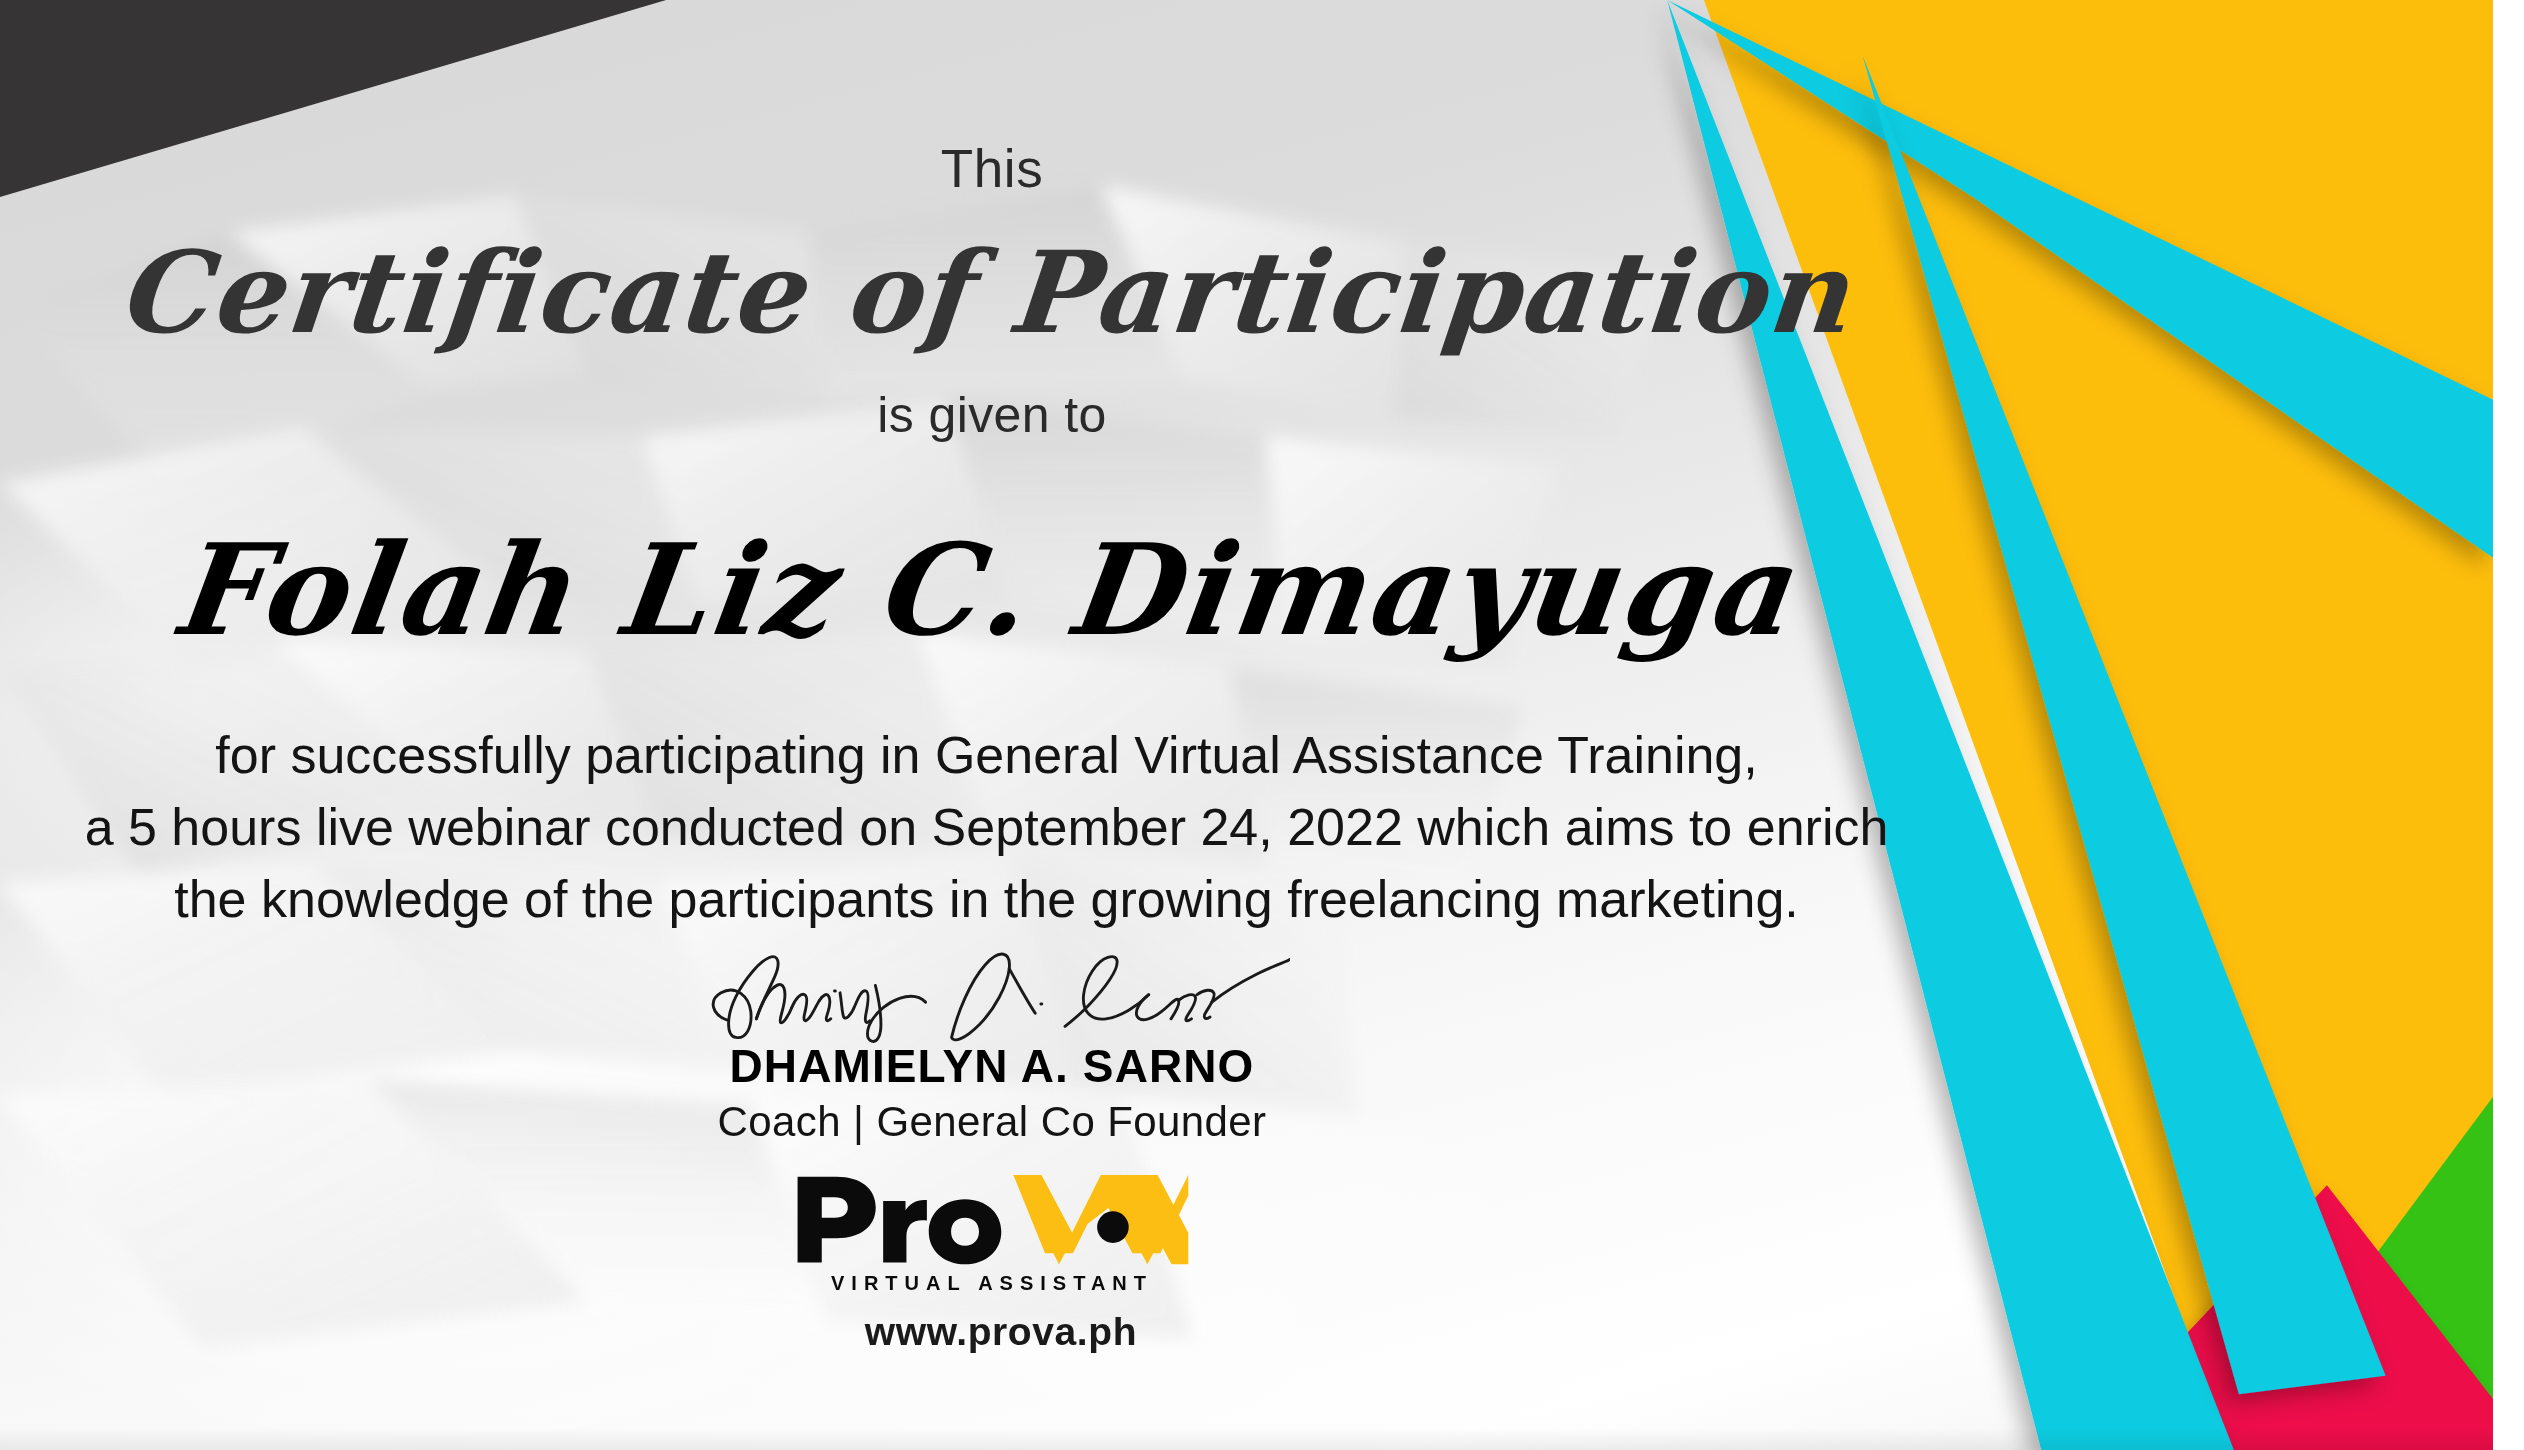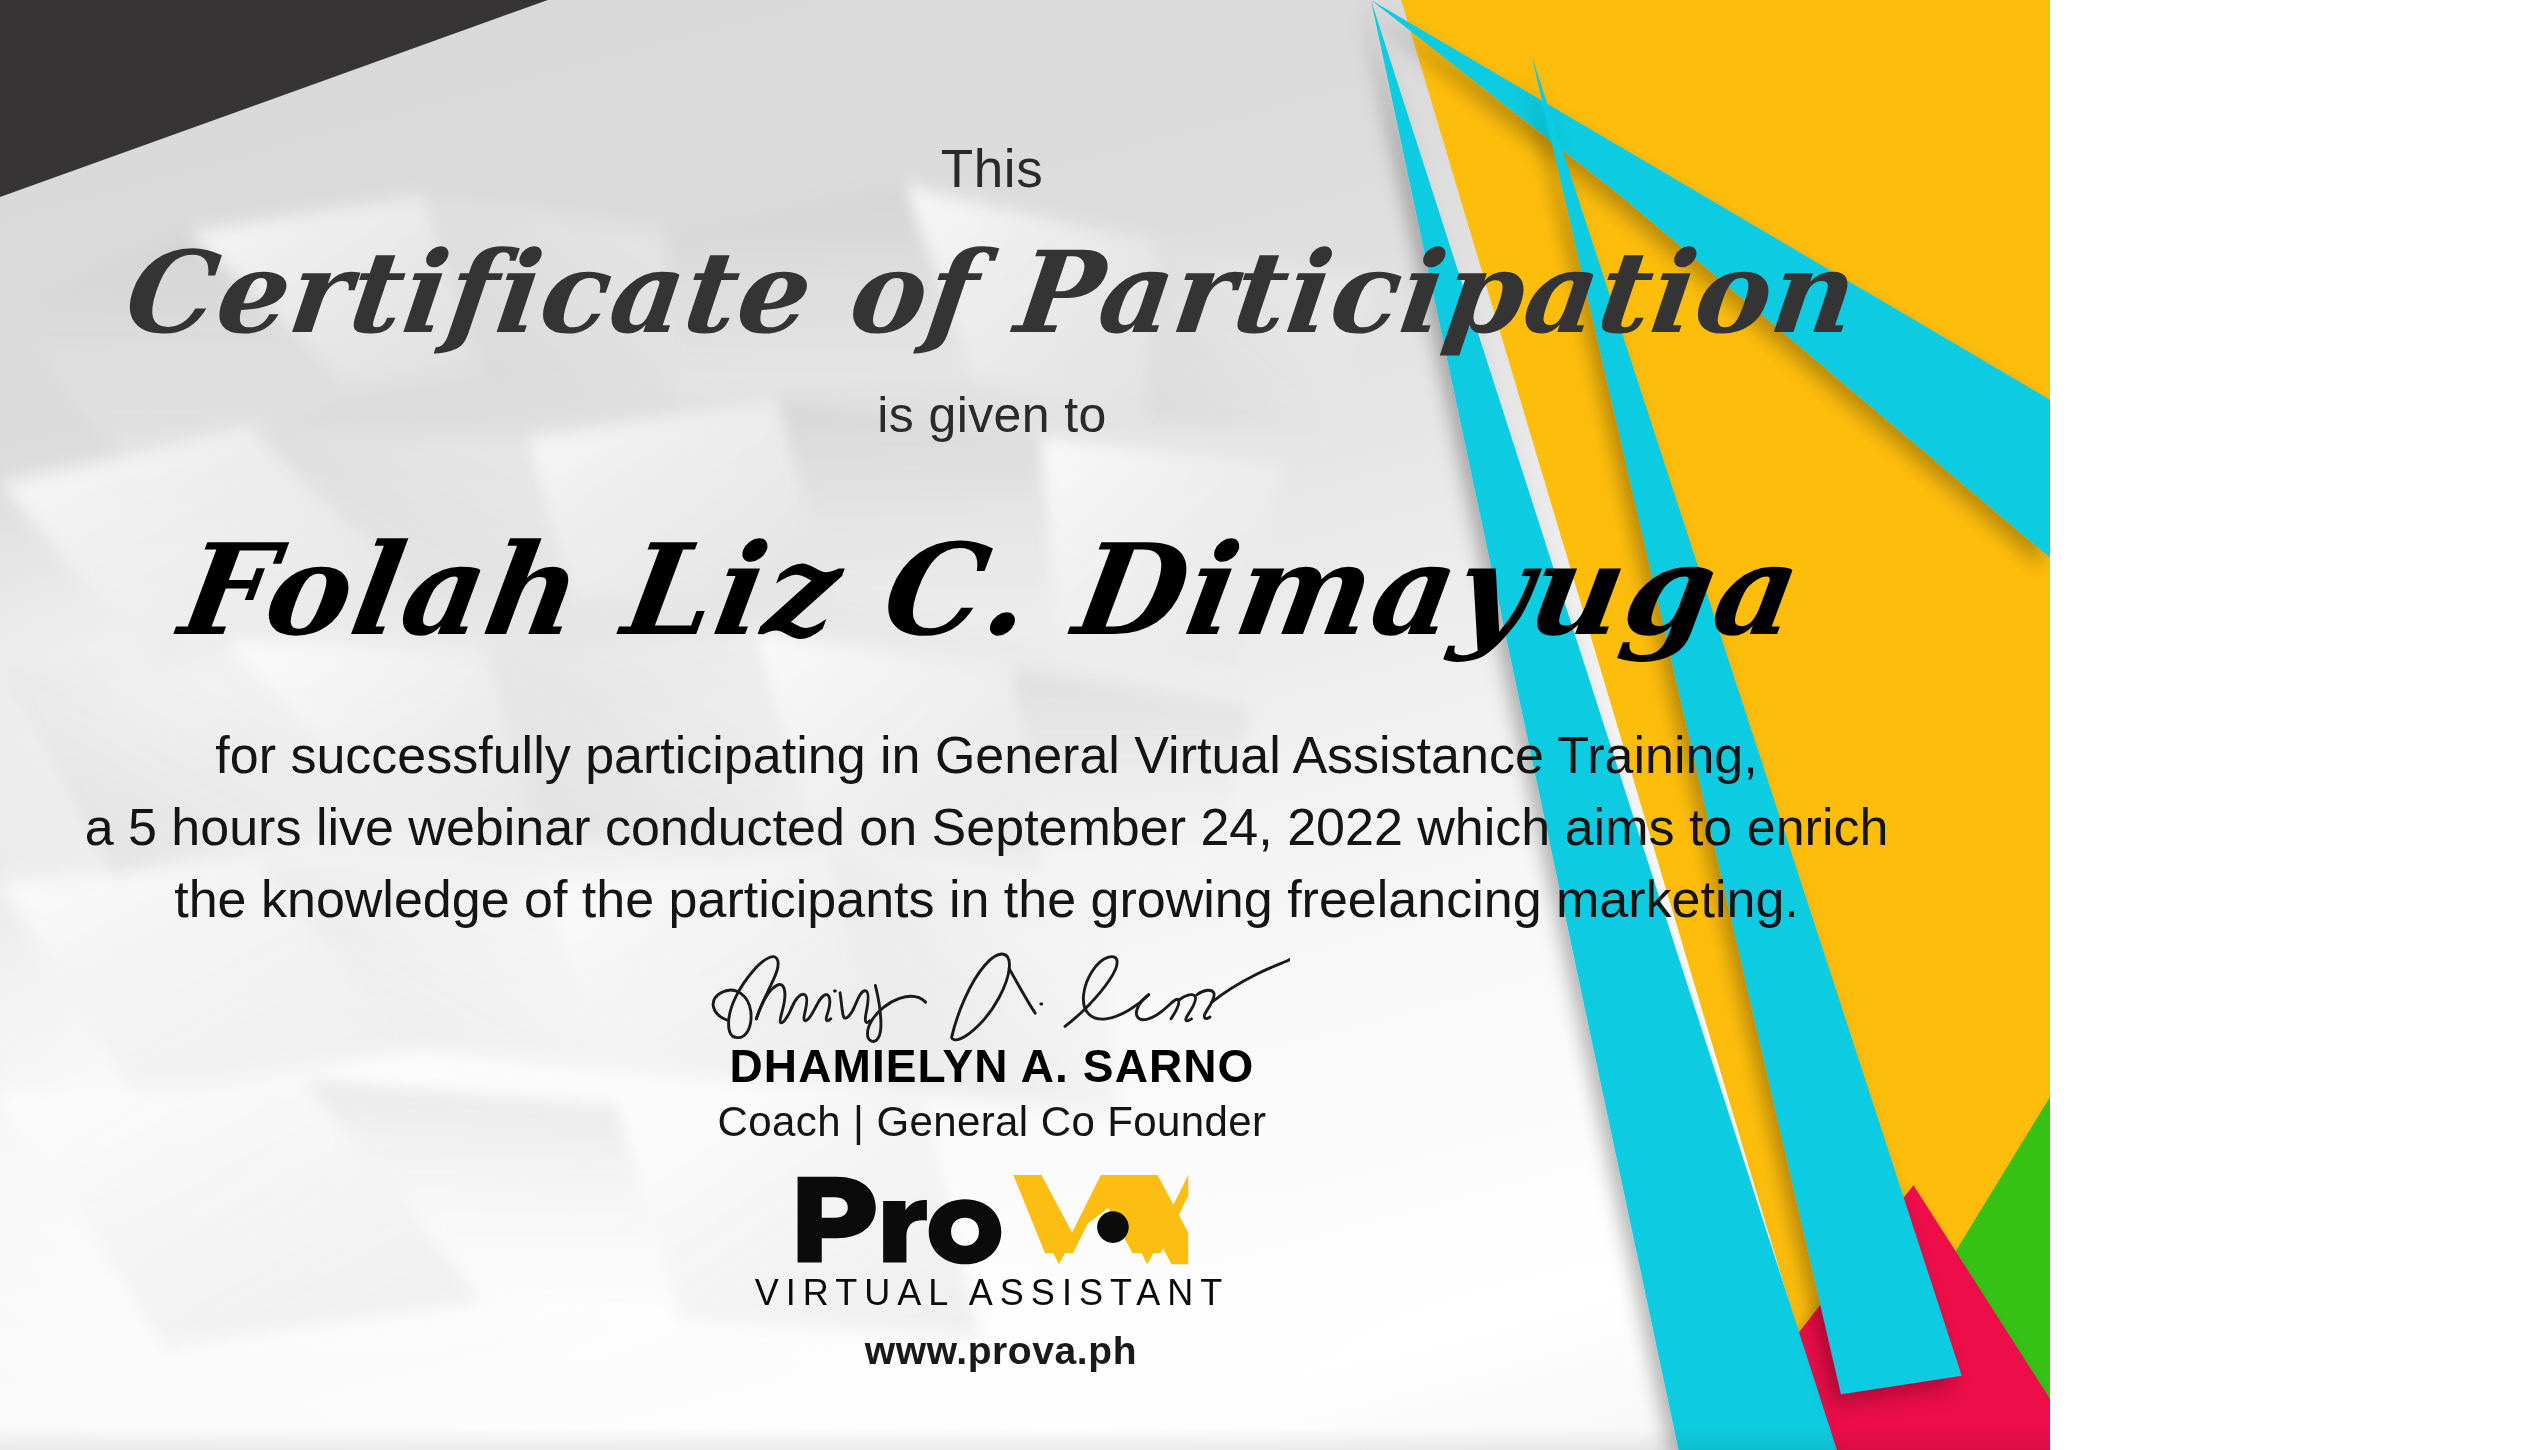--- a/index.html
+++ b/index.html
@@ -2,21 +2,21 @@
 <html style="font-size:15px"><head>
 <meta charset="utf-8">
 <style>
   html, body {
     margin: 0;
     padding: 0;
     background: #ffffff;
   }
   #cert {
     position: relative;
-    width: 2050px;
+    width: 2493px;
     height: 1451px;
     overflow: hidden;
     font-family: "Liberation Sans", sans-serif;
     background: #ec4899;
   }
 
   
   .bg-base {
     position: absolute;
     inset: 0;
@@ -154,22 +154,22 @@
     left: 0; right: 0;
   }
   .logo-mark {
     width: 400px;
     height: 97px;
     margin: 0 auto;
     display: block;
   }
   .logo-sub {
     margin-top: 1.9px;
-    font-size: 36px;
-    font-weight: 400;
+    font-size: 20px;
+    font-weight: 700;
     letter-spacing: 7px;
     color: #0b0b0b;
   }
   .logo-url {
     margin-top: 15px;
     font-size: 39px;
     font-weight: 700;
     letter-spacing: 0.6px;
     color: #1a1a1a;
     padding-left: 18px;

